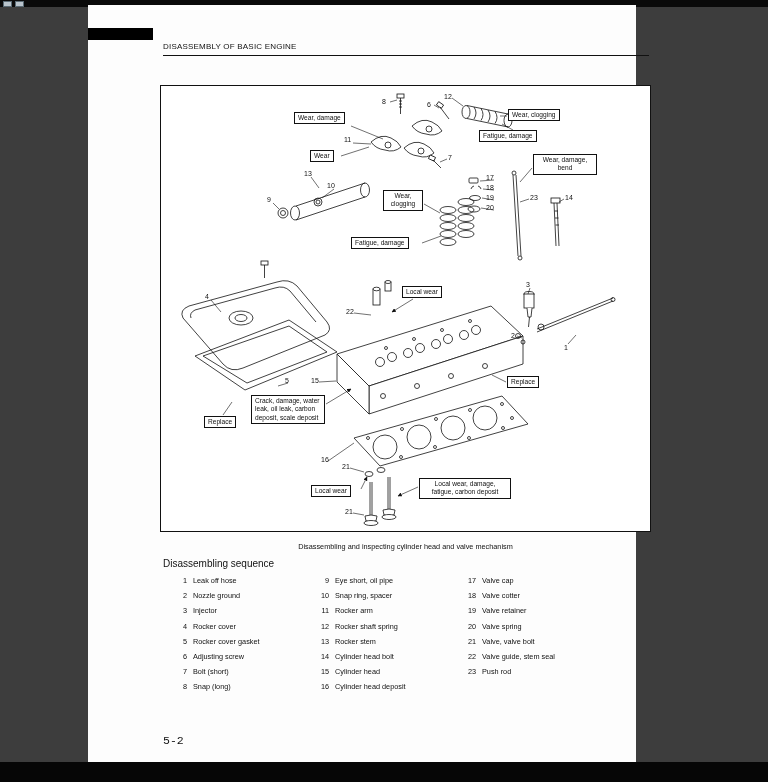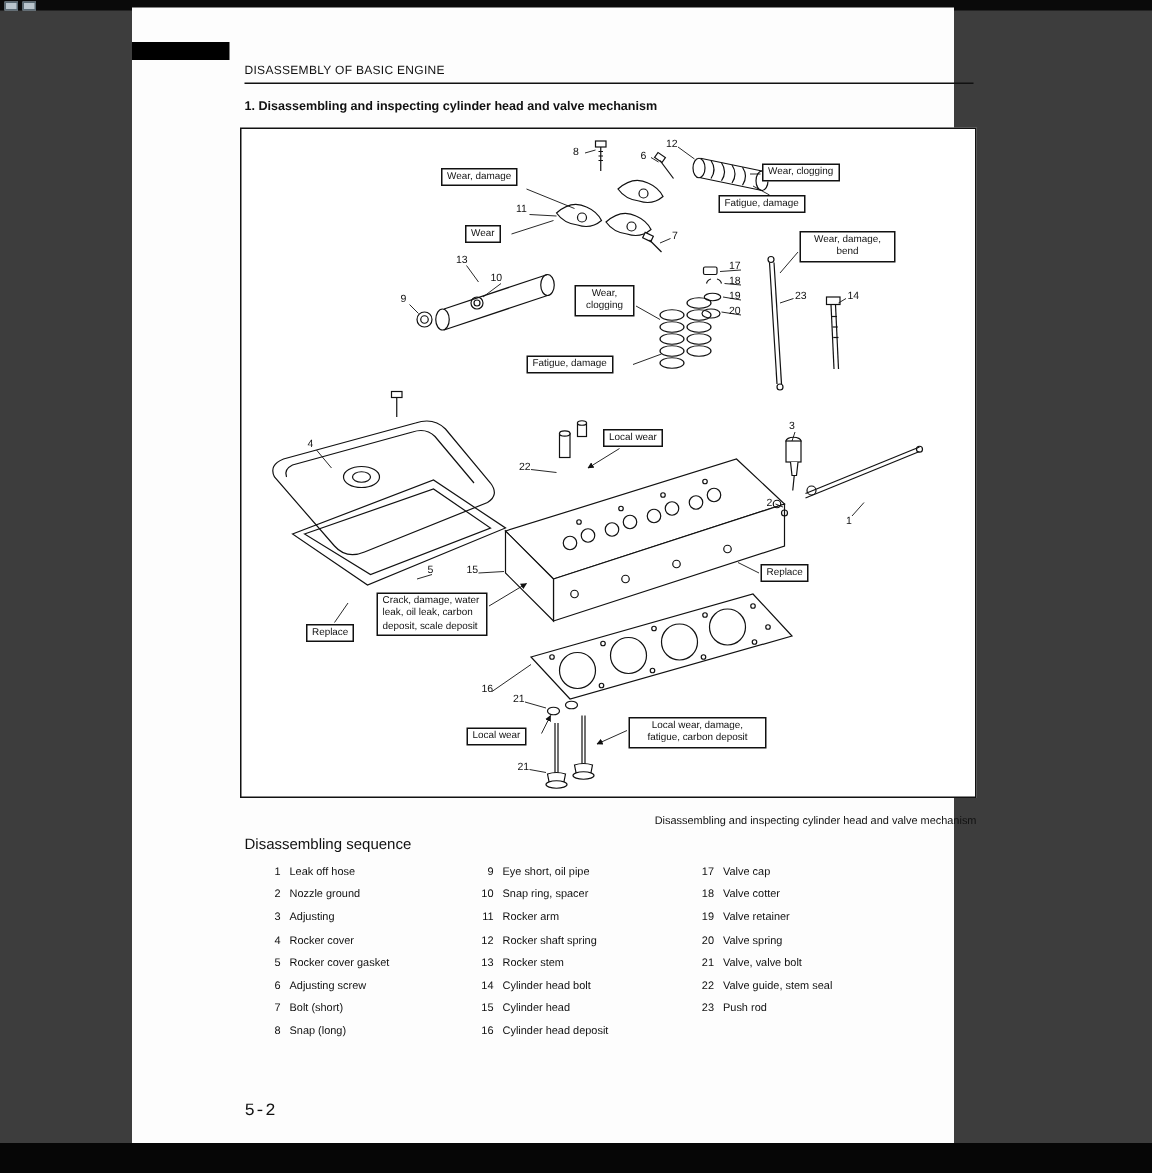--- a/index.html
+++ b/index.html
@@ -12,40 +12,39 @@
   .chapter-tab { position:absolute; left:0; top:23px; width:65px; height:12px; background:#000; }
   .running-header { position:absolute; left:75px; top:37px; font-size:8px; letter-spacing:.2px; }
   .header-rule { position:absolute; left:75px; top:50px; width:486px; height:1px; background:#111; }
   .section-title { position:absolute; left:75px; top:60px; font-size:8.4px; font-weight:bold; }
   .figure { position:absolute; left:72px; top:80px; width:491px; height:447px; border:1px solid #111; background:#fff; }
   .figure svg { position:absolute; left:0; top:0; }
   .dlabel { position:absolute; border:1px solid #111; background:#fff; font-size:6.6px; line-height:1.28;
             padding:1px 3px; text-align:center; white-space:nowrap; }
   .dlabel.wrap { white-space:normal; }
   .callout { position:absolute; font-size:7px; }
-  .caption { position:absolute; left:72px; top:537px; width:491px; text-align:right; font-size:7.3px; }
+  .caption { position:absolute; left:72px; top:537px; width:491px; text-align:center; font-size:7.3px; }
   .seq-title { position:absolute; left:75px; top:553px; font-size:10px; }
   .seq-col { position:absolute; top:571px; font-size:7.3px; }
   .seq-row { display:flex; height:15.2px; align-items:flex-start; }
   .seq-row .num { width:14px; text-align:right; margin-right:6px; flex:none; }
   .page-num { position:absolute; left:75px; top:729px; font-size:11.5px;font-family:Liberation Mono, monospace; }
 </style>
 </head>
 <body>
 
 <div class="topbar">
   <span class="win-icon" style="left:3px"></span>
   <span class="win-icon" style="left:15px"></span>
 </div>
 
 <div class="page">
   <div class="chapter-tab"></div>
   <div class="running-header">DISASSEMBLY OF BASIC ENGINE</div>
   <div class="header-rule"></div>
-  <div class="section-title">1. Disassembling and inspecting cylinder head and valve mechanism</div>
 
   <div class="figure">
     <svg width="489" height="445" viewBox="0 0 489 445">
       <defs>
         <marker id="arr" viewBox="0 0 10 10" refX="9" refY="5" markerWidth="7" markerHeight="7" orient="auto-start-reverse">
           <path d="M0,0 L10,5 L0,10 z" fill="#111"></path>
         </marker>
       </defs>
       <g stroke="#111" stroke-width="0.8" fill="none">
 
@@ -316,21 +315,21 @@
     <div class="seq-row">
         <span class="num">1</span>
         <span class="lbl">Leak off hose</span>
       </div>
     <div class="seq-row">
         <span class="num">2</span>
         <span class="lbl">Nozzle ground</span>
       </div>
     <div class="seq-row">
         <span class="num">3</span>
-        <span class="lbl">Adjusting</span>
+        <span class="lbl">Injector</span>
       </div>
     <div class="seq-row">
         <span class="num">4</span>
         <span class="lbl">Rocker cover</span>
       </div>
     <div class="seq-row">
         <span class="num">5</span>
         <span class="lbl">Rocker cover gasket</span>
       </div>
     <div class="seq-row">

